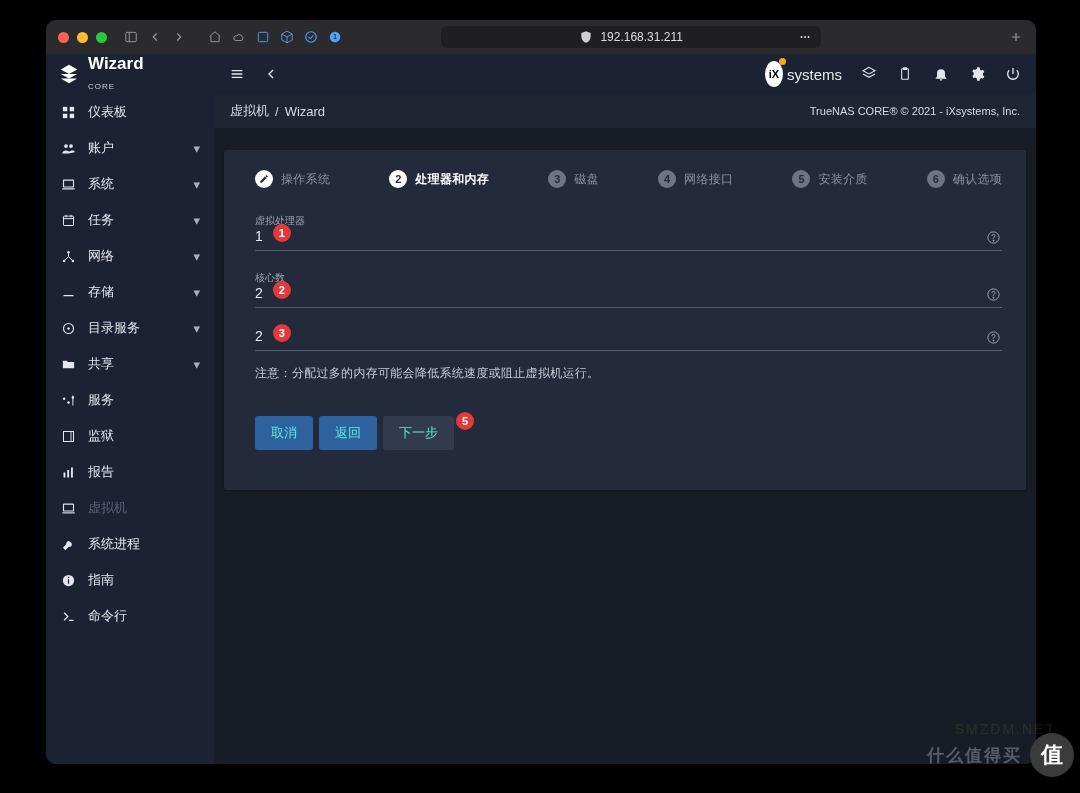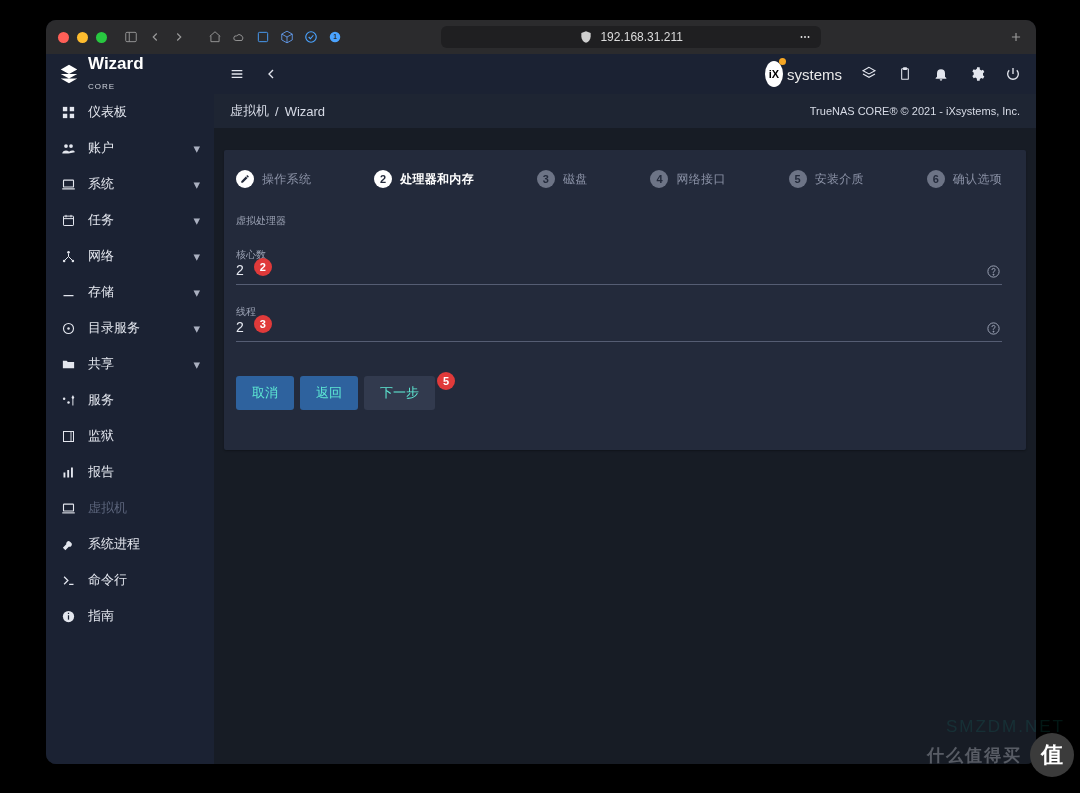--- a/index.html
+++ b/index.html
@@ -45,21 +45,21 @@
 .side-item .chev { color: #aab0c0; }
 .side-item.muted .lbl { color: #5a637a; }
 .side-ico { width: 16px; height: 16px; display: inline-flex; align-items: center; justify-content: center; }
 .side-ico svg { width: 15px; height: 15px; fill: currentColor; }
 
 
 .main { flex: 1; background: #171c25; display: flex; flex-direction: column; min-width: 0; }
 .crumbbar { height: 34px; background: #1e2533; color: #d7dbe6; display: flex; align-items: center; padding: 0 16px; font-size: 13px; }
 .crumbbar .copy { margin-left: auto; font-size: 11px; color: #d7dbe6; }
 .panel-wrap { flex: 1; padding: 22px 10px 0 10px; }
-.panel { background: #232a3b; border-radius: 2px; padding: 20px 24px 40px 12px; box-shadow: 0 1px 2px rgba(0,0,0,.3); }
+.panel { background: #232a3b; border-radius: 2px; padding: 20px 24px 40px 31px; box-shadow: 0 1px 2px rgba(0,0,0,.3); }
 
 
 .stepper { display: flex; align-items: center; gap: 8px; font-size: 12px; color: #8b92a6; margin-bottom: 14px; white-space: nowrap; }
 .step { display: flex; align-items: center; gap: 8px; }
 .step .num { width: 18px; height: 18px; border-radius: 50%; background: #6d7486; color: #232a3b; display: inline-flex; align-items: center; justify-content: center; font-size: 11px; font-weight: 600; }
 .step.done .num { background: #fff; color: #232a3b; }
 .step.active .num { background: #fff; color: #232a3b; }
 .step.active .slbl { color: #fff; font-weight: 600; }
 .step-gap { flex: 1; }
 .step .slbl { letter-spacing: .3px; }
@@ -78,21 +78,21 @@
 .btnrow { display: flex; gap: 6px; margin-top: 34px; align-items: center; }
 .btn { height: 34px; padding: 0 16px; border-radius: 3px; display: inline-flex; align-items: center; font-size: 13px; color: #5eead4; cursor: pointer; }
 .btn.primary { background: #2e629e; }
 .btn.ghost { background: #323a4e; }
 .btnrow .annot { position: relative; left: -10px; top: -12px; }
 
 
 .promo { position: absolute; right: 6px; bottom: 16px; display: flex; align-items: center; gap: 8px; }
 .promo-text { color: #d1d4dd; font-size: 17px; font-weight: 600; letter-spacing: 2px; opacity: .35; }
 .promo-badge { width: 44px; height: 44px; border-radius: 50%; background: #3b3b3b; color: #fff; display: flex; align-items: center; justify-content: center; font-size: 22px; font-weight: 800; }
-.watermark { position: absolute; right: 15px; bottom: 56px; color: #14b8a6; opacity: .12; font-size: 17px; letter-spacing: 2px; }
+.watermark { position: absolute; right: 24px; bottom: 56px; color: #84cc16; opacity: .12; font-size: 14px; letter-spacing: 2px; }
 
 </style>
 </head>
 <body>
 
 <div class="canvas">
   <div class="macwin">
 
     <div class="mac-titlebar">
       <div class="traffic">
@@ -374,35 +374,35 @@
               <span class="side-ico">
                 <svg viewBox="0 0 24 24">
                   <path d="M14 7a4 4 0 0 0-5.6 4.6L3 17l4 4 5.4-5.4A4 4 0 0 0 17 10l-3-3z"></path>
                 </svg>
               </span>
               <span class="lbl">系统进程</span>
             </div>
             <div class="side-item">
               <span class="side-ico">
                 <svg viewBox="0 0 24 24">
-                  <polyline points="5 6 11 12 5 18" fill="none" stroke="currentColor" stroke-width="2"></polyline>
-                  <line x1="13" y1="18" x2="20" y2="18" stroke="currentColor" stroke-width="2"></line>
-                </svg>
-              </span>
-              <span class="lbl">命令行</span>
-            </div>
-            <div class="side-item">
-              <span class="side-ico">
-                <svg viewBox="0 0 24 24">
                   <circle cx="12" cy="12" r="9"></circle>
                   <rect x="11" y="10" width="2" height="7" fill="#1b2233"></rect>
                   <rect x="11" y="6" width="2" height="2" fill="#1b2233"></rect>
                 </svg>
               </span>
               <span class="lbl">指南</span>
+            </div>
+            <div class="side-item">
+              <span class="side-ico">
+                <svg viewBox="0 0 24 24">
+                  <polyline points="5 6 11 12 5 18" fill="none" stroke="currentColor" stroke-width="2"></polyline>
+                  <line x1="13" y1="18" x2="20" y2="18" stroke="currentColor" stroke-width="2"></line>
+                </svg>
+              </span>
+              <span class="lbl">命令行</span>
             </div>
           </div>
 
         <div class="main">
           <div class="crumbbar">
             <span>虚拟机</span>
             <span style="margin:0 6px">/</span>
             <span>Wizard</span>
             <span class="copy">TrueNAS CORE® © 2021 - iXsystems, Inc.</span>
           </div>
@@ -440,53 +440,64 @@
                   </div>
                   <div class="step-gap"></div>
                   <div class="step pending">
                     <span class="num">6</span>
                     <span class="slbl">确认选项</span>
                   </div>
                 </div>
 
               <div class="field">
                 <div class="field-label">虚拟处理器</div>
-              </div>
-
-              <div class="field">
-                <div class="field-label">核心数</div>
                 <div class="field-row">
                   <div class="field-val">
-                    <span>2</span>
-                    <span class="annot">2</span>
+                    <span>1</span>
+                    <span class="annot">1</span>
                   </div>
                   <span class="help-ico"><svg viewBox="0 0 24 24">
                         <circle cx="12" cy="12" r="9"></circle>
                         <path d="M9.5 9.5a2.5 2.5 0 1 1 3.5 2.3c-.9.4-1.5 1-1.5 2.2"></path>
                         <circle cx="12" cy="17" r=".8" fill="currentColor"></circle>
                       </svg></span>
                 </div>
               </div>
 
               <div class="field">
-                <div class="field-label">线程</div>
+                <div class="field-label">核心数</div>
                 <div class="field-row">
                   <div class="field-val">
                     <span>2</span>
-                    <span class="annot">3</span>
+                    <span class="annot">2</span>
                   </div>
                   <span class="help-ico"><svg viewBox="0 0 24 24">
                         <circle cx="12" cy="12" r="9"></circle>
                         <path d="M9.5 9.5a2.5 2.5 0 1 1 3.5 2.3c-.9.4-1.5 1-1.5 2.2"></path>
                         <circle cx="12" cy="17" r=".8" fill="currentColor"></circle>
                       </svg></span>
                 </div>
               </div>
 
-
+              <div class="field">
+                <div class="field-row">
+                  <div class="field-val">
+                    <span>2</span>
+                    <span class="annot">3</span>
+                  </div>
+                  <span class="help-ico"><svg viewBox="0 0 24 24">
+                        <circle cx="12" cy="12" r="9"></circle>
+                        <path d="M9.5 9.5a2.5 2.5 0 1 1 3.5 2.3c-.9.4-1.5 1-1.5 2.2"></path>
+                        <circle cx="12" cy="17" r=".8" fill="currentColor"></circle>
+                      </svg></span>
+                </div>
+              </div>
+
+
+              <div class="note">注意：分配过多的内存可能会降低系统速度或阻止虚拟机运行。</div>
 
               <div class="btnrow">
                 <div class="btn primary">取消</div>
                 <div class="btn primary">返回</div>
                 <div class="btn ghost">下一步</div>
                 <span class="annot">5</span>
               </div>
             </div>
           </div>
         </div>

